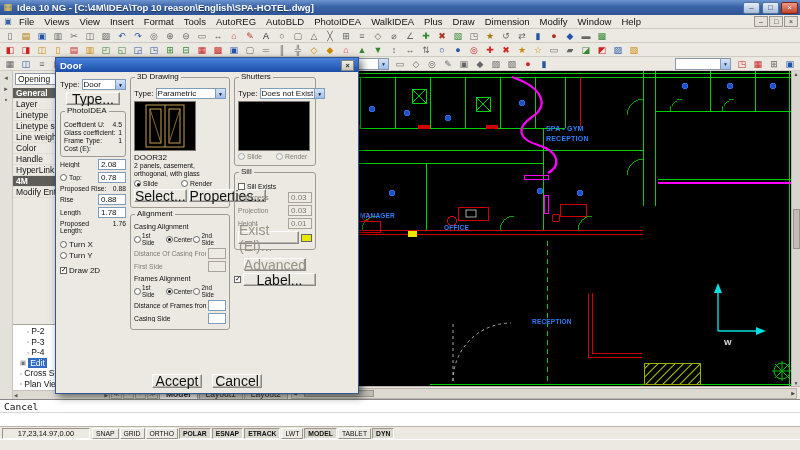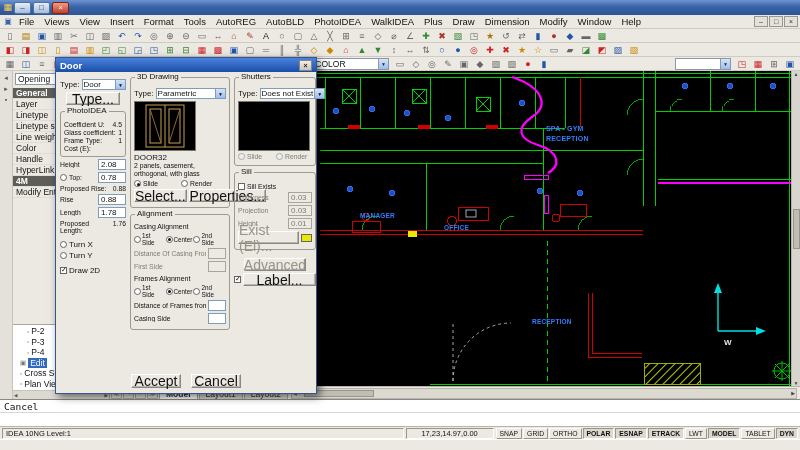--- a/index.html
+++ b/index.html
@@ -94,21 +94,21 @@
     display:flex; align-items:center; gap:2px; padding:0 2px; font-size:7.5px; }
   .scell { border:1px solid; border-color:#9a968c #fff #fff #9a968c; height:11px; line-height:9px; padding:0 3px; }
   #scell-left { flex:1; white-space:nowrap; overflow:hidden; }
   #scell-coords { width:88px; text-align:center; }
   .tg { border:1px solid; border-color:#fff #9a968c #9a968c #fff; height:11px; line-height:9px; padding:0 3px;
     font-size:6.8px; background:#ece9e2; flex:none; }
   .tg.on { border-color:#9a968c #fff #fff #9a968c; background:#dbd8d0; font-weight:bold; }
   #filler { position:absolute; top:439px; left:0; right:0; height:11px; background:#ece9e2; border-top:1px solid #fff; }
 
   
-  #dlg { position:absolute; left:55px; top:57px; width:262px; height:337px; background:#ece9e2;
+  #dlg { position:absolute; left:55px; top:57px; width:304px; height:337px; background:#ece9e2;
     border:1px solid #30578f; box-shadow:3px 3px 8px rgba(0,0,0,.55); z-index:20; font-size:8.5px; }
   #dlg-title { height:14px; background:linear-gradient(180deg,#4a82dd,#1b4ea8); color:#fff; font-weight:bold;
     font-size:9.5px; display:flex; align-items:center; padding:0 4px; }
   #dlg-close { margin-left:auto; width:13px; height:11px; background:linear-gradient(#f0eee8,#cac6bc);
     border:1px solid #8a867c; font-size:7px; display:flex; align-items:center; justify-content:center; color:#222; }
   .col-l { position:absolute; left:4px; top:19px; width:66px; }
   .col-m { position:absolute; left:74px; top:17px; width:100px; }
   .col-r { position:absolute; left:178px; top:17px; width:82px; }
   .grp { border:1px solid #9e9a90; border-radius:3px; padding:8px 3px 3px; position:relative; margin-top:6px; }
   .grp > .gt { position:absolute; top:-6px; left:4px; background:#ece9e2; padding:0 2px; font-size:8px; }
@@ -136,20 +136,21 @@
   .rrow { display:flex; align-items:center; gap:1px; margin:2px 0; font-size:6.3px; }
   #dlg-actions { position:absolute; left:0; right:0; bottom:5px; display:flex; justify-content:center; gap:10px;text-align:center; }
   #dlg-actions .btn { width:50px; height:14px; }
   .chip { width:11px; height:8px; background:#e8e800; border:1px solid #666; flex:none; }
 </style>
 </head>
 <body>
 
 <div id="titlebar">
   <span class="tb-appicon">▦</span>
+  <span class="tb-title">Idea 10 NG  -  [C:\4M\IDEA\Top 10 reason\English\SPA-HOTEL.dwg]</span>
   <span class="winbtns">
     <span class="wbtn">–</span>
     <span class="wbtn">□</span>
     <span class="wbtn close">×</span>
   </span>
 </div>
 
 <div id="menubar">
 
   <span class="mdoc" style="order:-1">▣</span>
@@ -523,21 +524,20 @@
     <span>▶</span>
   </span>
 </div>
 
 <div id="cmd">
   <div class="cline1">Cancel</div>
   <div class="cline2"></div>
 </div>
 
 <div id="status">
-  <span id="scell-left" class="scell">IDEA 10NG Level:1</span>
   <span id="scell-coords" class="scell">17,23,14.97,0.00</span>
   <span style="display:flex;gap:1px">
 
   <span class="tg">SNAP</span>
       <span class="tg">GRID</span>
       <span class="tg">ORTHO</span>
       <span class="tg on">POLAR</span>
       <span class="tg on">ESNAP</span>
       <span class="tg on">ETRACK</span>
       <span class="tg">LWT</span>

